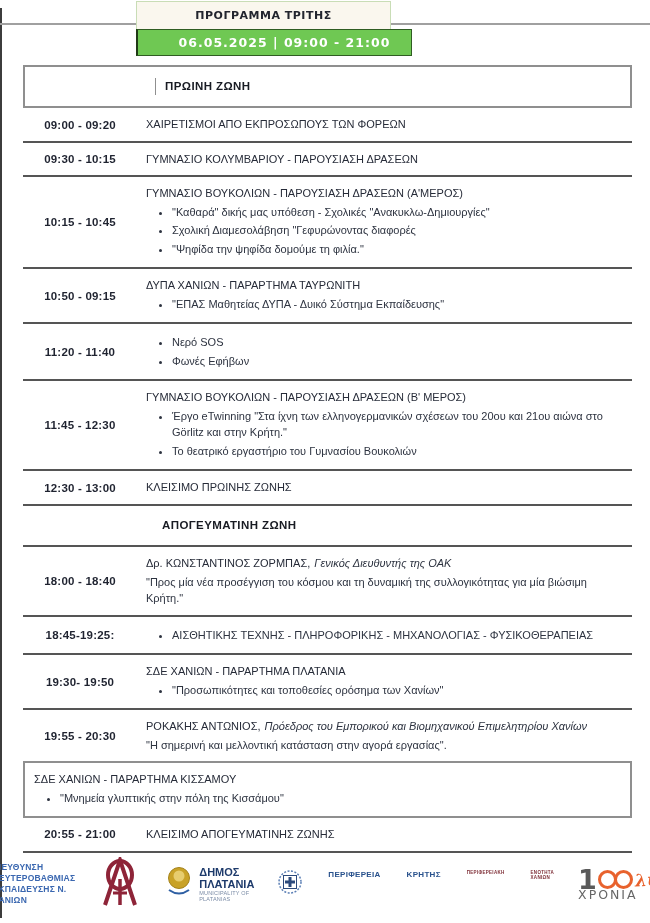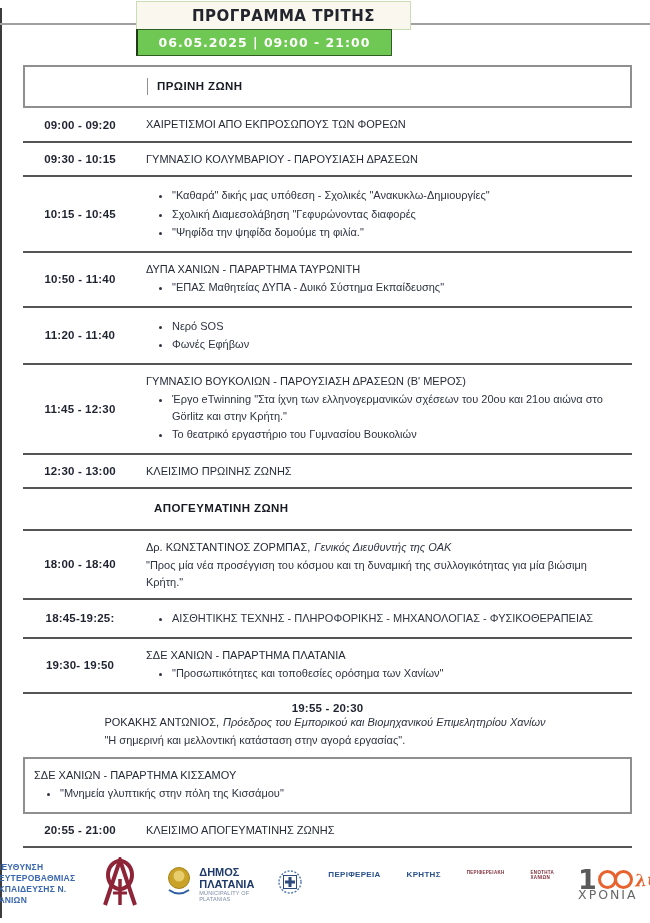--- a/index.html
+++ b/index.html
@@ -2,30 +2,30 @@
 <html><head>
 <meta charset="utf-8">
 <style>
   html,body{margin:0;padding:0;background:#ffffff;}
   .page{position:relative;width:650px;height:923px;background:#ffffff;overflow:hidden;
         font-family:"Liberation Sans",sans-serif;}
   .left-rule{position:absolute;left:0;top:8px;width:2px;height:910px;background:#3c3c3c;}
   .top-rule{position:absolute;left:0;top:23px;width:650px;height:2px;background:#a0a0a0;z-index:1;}
   .title-box{position:absolute;left:136px;top:1px;width:253px;height:27px;z-index:2;
              background:#faf7ee;border:1px solid #c9ddb6;display:flex;align-items:center;justify-content:center;
-             font-family:"DejaVu Sans",sans-serif;font-weight:bold;font-size:15px;color:#22252e;letter-spacing:.5px;padding-left:20px;}
+             font-family:"DejaVu Sans",sans-serif;font-weight:bold;font-size:11px;color:#22252e;letter-spacing:.5px;}
   .date-banner{position:absolute;left:136px;top:29px;width:253px;height:25px;z-index:2;
              background:#6fc853;border:1px solid #2f5d22;border-left:2px solid #203a16;
              display:flex;align-items:center;justify-content:center;
-             font-family:"DejaVu Sans",sans-serif;font-weight:bold;font-size:12.5px;color:#ffffff;letter-spacing:1px;}
+             font-family:"DejaVu Sans",sans-serif;font-weight:bold;font-size:12.5px;color:#ffffff;letter-spacing:1px;padding-left:20px;}
   .schedule{position:absolute;left:23px;top:65px;width:609px;}
   .row{display:flex;align-items:center;border-bottom:2px solid #555555;padding:8px 0;}
-  .row.no-sep{border-bottom:none;flex-direction:column;}
+  .row.no-sep{border-bottom:none;}
   .row.boxed{border:2px solid #8f8f8f;padding:8px 0;}
-  .row.section{padding:11px 8px;}
+  .row.section{padding:11px 16px;}
   .time{width:114px;flex-shrink:0;text-align:center;font-weight:bold;font-size:11.5px;color:#1f2330;letter-spacing:.2px;}
   .boxed .time{align-self:stretch;display:flex;align-items:center;justify-content:center;border-right:1px solid #8f8f8f;}
   .content{flex:1;padding-left:9px;padding-right:14px;font-size:11px;color:#2d3340;line-height:1.5;}
   .title-line .t{color:#262b38;}
   .section .title-line .t{font-weight:bold;font-size:11.5px;color:#181b23;letter-spacing:.4px;}
   .it{font-style:italic;margin-left:4px;}
   .note{margin-top:2px;}
   .bullets{list-style:disc;margin:2px 0 0 0;padding-left:26px;}
   .bullets li{margin:2px 0;}
   
@@ -69,29 +69,30 @@
       </div>
       <div class="row">
         <div class="time">09:30 - 10:15</div>
         <div class="content">
           <div class="title-line"><span class="t">ΓΥΜΝΑΣΙΟ ΚΟΛΥΜΒΑΡΙΟΥ - ΠΑΡΟΥΣΙΑΣΗ ΔΡΑΣΕΩΝ</span></div>
         </div>
       </div>
       <div class="row">
         <div class="time">10:15 - 10:45</div>
         <div class="content">
+          <div class="title-line"><span class="t">ΓΥΜΝΑΣΙΟ ΒΟΥΚΟΛΙΩΝ - ΠΑΡΟΥΣΙΑΣΗ ΔΡΑΣΕΩΝ (Α'ΜΕΡΟΣ)</span></div>
           <ul class="bullets">
             <li>"Καθαρά" δικής μας υπόθεση - Σχολικές "Ανακυκλω-Δημιουργίες"</li>
             <li>Σχολική Διαμεσολάβηση "Γεφυρώνοντας διαφορές</li>
             <li>"Ψηφίδα την ψηφίδα δομούμε τη φιλία."</li>
           </ul>
         </div>
       </div>
       <div class="row">
-        <div class="time">10:50 - 11:40</div>
+        <div class="time">10:50 - 09:15</div>
         <div class="content">
           <div class="title-line"><span class="t">ΔΥΠΑ ΧΑΝΙΩΝ - ΠΑΡΑΡΤΗΜΑ ΤΑΥΡΩΝΙΤΗ</span></div>
           <ul class="bullets">
             <li>"ΕΠΑΣ Μαθητείας ΔΥΠΑ - Δυικό Σύστημα Εκπαίδευσης"</li>
           </ul>
         </div>
       </div>
       <div class="row">
         <div class="time">11:20 - 11:40</div>
         <div class="content">

